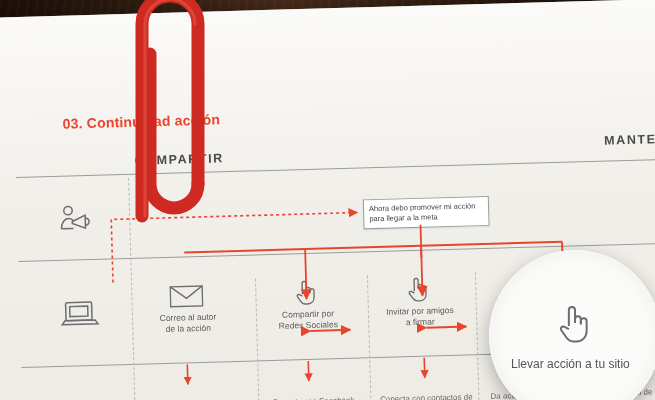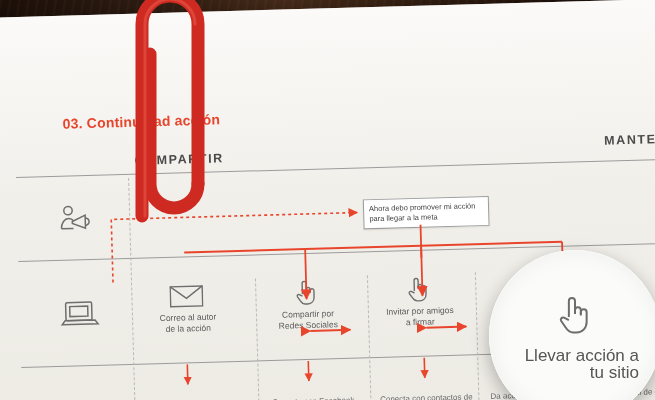--- a/index.html
+++ b/index.html
@@ -71,21 +71,21 @@
 
   
   .bubble{
     position:absolute;left:489px;top:250px;width:172px;height:172px;border-radius:50%;
     background:#fbfbfa;
     box-shadow:0 6px 18px rgba(0,0,0,.28), inset 0 0 0 1px rgba(255,255,255,.9);
     overflow:hidden;
   }
   .bubble-inner{position:absolute;inset:0;display:flex;flex-direction:column;align-items:center;justify-content:center;}
   .bubble-text{
-    color:#555;font-size:17px;line-height:17px;text-align:right;width:128px;margin-top:6px;
+    color:#555;font-size:12px;line-height:17px;text-align:left;width:128px;margin-top:6px;
   }
   .bubble-icon{color:#6d6d6d;}
   
   .bubble:after{
     content:"";position:absolute;inset:0;border-radius:50%;
     box-shadow:inset 0 0 22px rgba(0,0,0,.06);
     pointer-events:none;
   }
 </style>
 </head>

